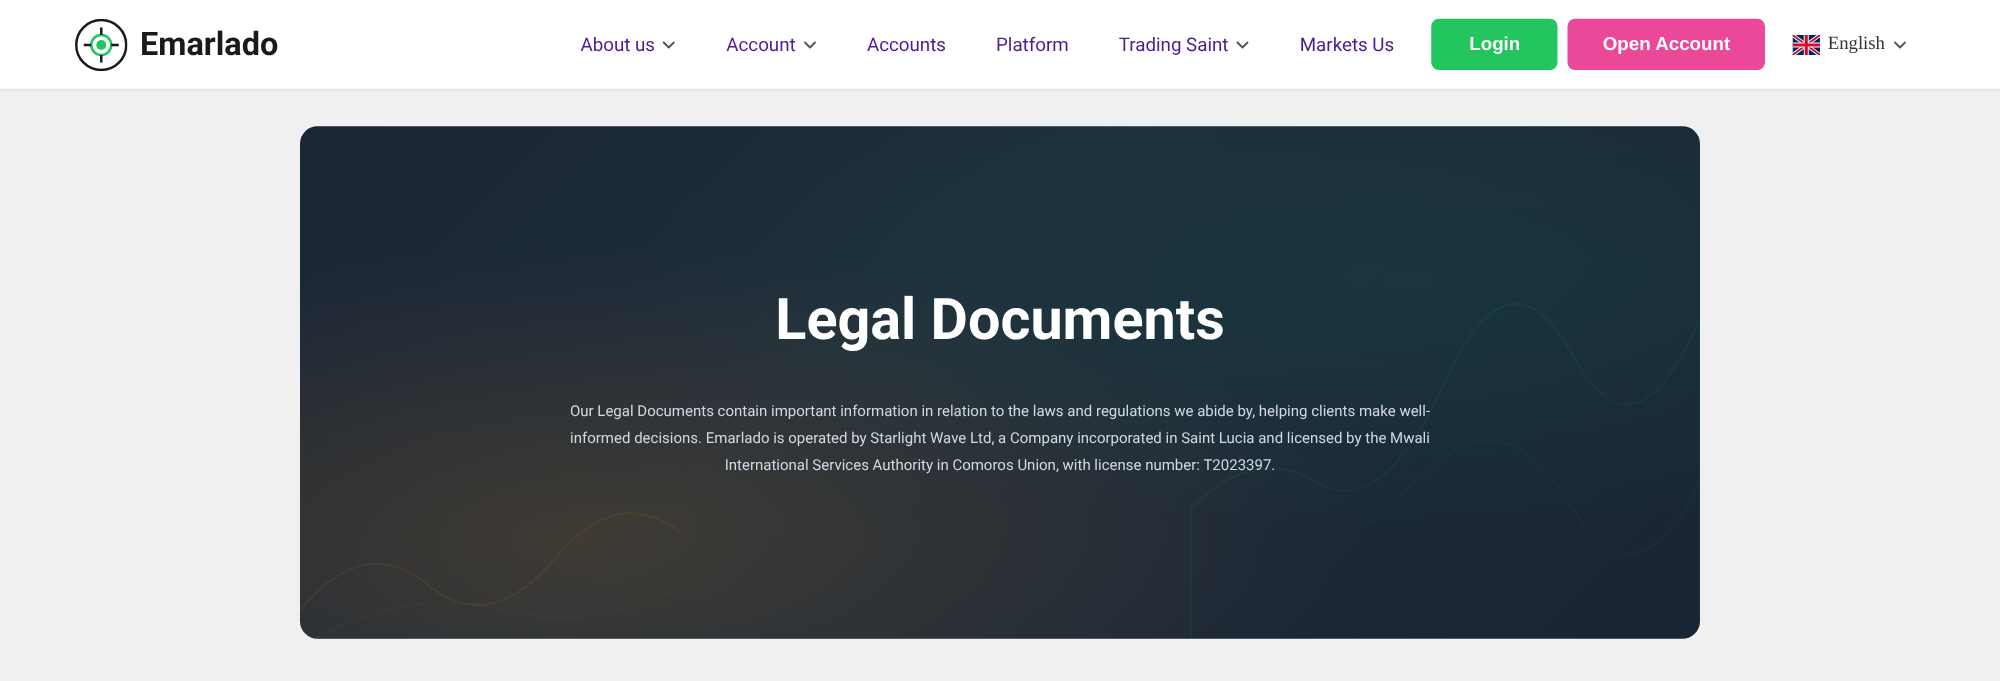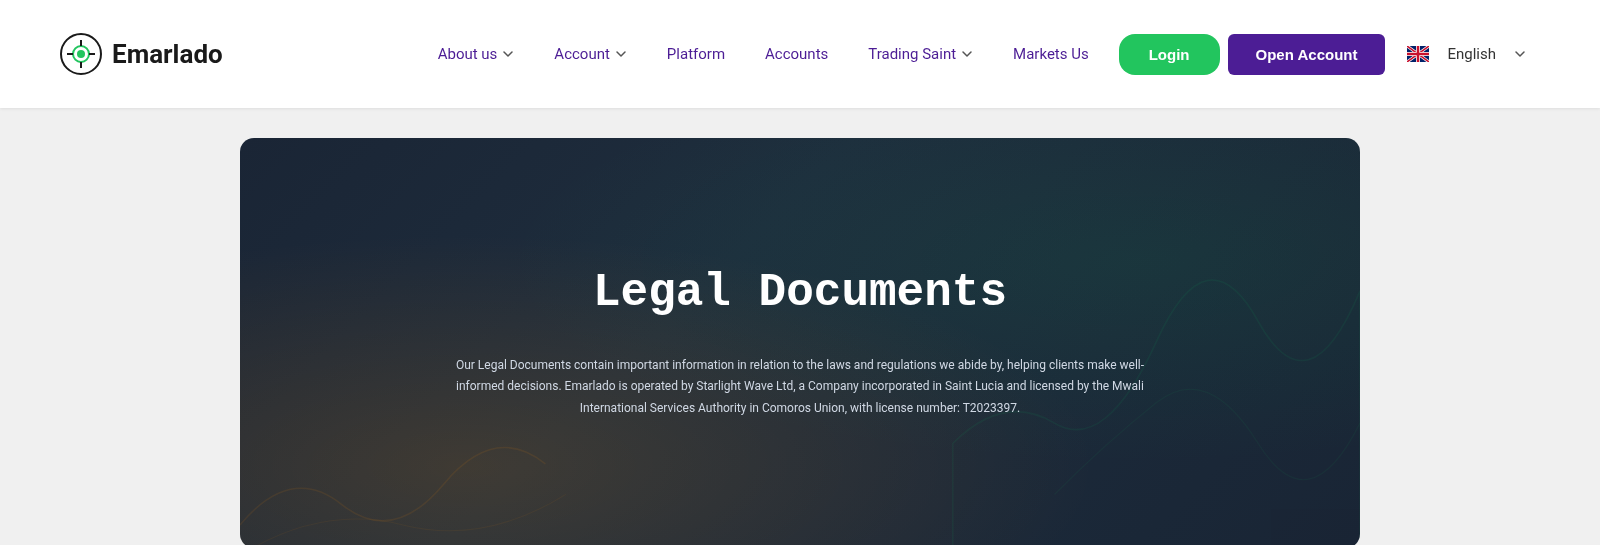--- a/index.html
+++ b/index.html
@@ -14,21 +14,21 @@
       width: 1600px;
       min-height: 545px;
     }
 
     
     .navbar {
       background-color: #ffffff;
       display: flex;
       align-items: center;
       padding: 0 60px;
-      height: 108px;
+      height: 71px;
       box-shadow: 0 1px 3px rgba(0,0,0,0.08);
     }
 
     .logo-area {
       display: flex;
       align-items: center;
       gap: 10px;
       margin-right: auto;
       text-decoration: none;
       color: #1a1a1a;
@@ -76,46 +76,47 @@
       display: inline-block;
     }
 
     .btn-login {
       background-color: #22c55e;
       color: #fff;
       border: none;
       padding: 12px 30px;
       font-size: 15px;
       font-weight: 600;
-      border-radius: 16px;
+      border-radius: 6px;
       cursor: pointer;
       margin-left: 12px;
     }
 
     .btn-open-account {
-      background-color: #4c1d95;
+      background-color: #ec4899;
       color: #fff;
       border: none;
       padding: 12px 28px;
       font-size: 15px;
       font-weight: 600;
       border-radius: 6px;
       cursor: pointer;
       margin-left: 8px;
     }
 
     .language-selector {
       display: flex;
       align-items: center;
-      gap: 18px;
+      gap: 6px;
       padding: 10px 14px;
       font-size: 15px;
       color: #333;
       cursor: pointer;
       margin-left: 8px;
+      font-family: Liberation Serif, serif;
     }
 
     .flag-icon {
       width: 22px;
       height: 16px;
       display: inline-block;
     }
 
     
     .main-content {
@@ -160,21 +161,20 @@
       opacity: 0.3;
     }
 
     .hero-title {
       font-size: 46px;
       font-weight: 700;
       color: #ffffff;
       margin-bottom: 36px;
       position: relative;
       z-index: 1;
-      font-family: Liberation Mono, monospace;
     }
 
     .hero-description {
       font-size: 12px;
       color: #d0d8e4;
       line-height: 1.8;
       max-width: 720px;
       position: relative;
       z-index: 1;
     }
@@ -209,26 +209,26 @@
     <li class="nav-item">
       <a class="nav-link" href="#">
         <span>Account</span>
         <svg class="chevron-down" viewBox="0 0 12 12" fill="none">
           <path d="M2 4 L6 8 L10 4" stroke="#555" stroke-width="1.5" stroke-linecap="round" stroke-linejoin="round"></path>
         </svg>
       </a>
     </li>
     <li class="nav-item">
       <a class="nav-link" href="#">
+        <span>Accounts</span>
+      </a>
+    </li>
+    <li class="nav-item">
+      <a class="nav-link" href="#">
         <span>Platform</span>
-      </a>
-    </li>
-    <li class="nav-item">
-      <a class="nav-link" href="#">
-        <span>Accounts</span>
       </a>
     </li>
     <li class="nav-item">
       <a class="nav-link" href="#">
         <span>Trading Saint</span>
         <svg class="chevron-down" viewBox="0 0 12 12" fill="none">
           <path d="M2 4 L6 8 L10 4" stroke="#555" stroke-width="1.5" stroke-linecap="round" stroke-linejoin="round"></path>
         </svg>
       </a>
     </li>

